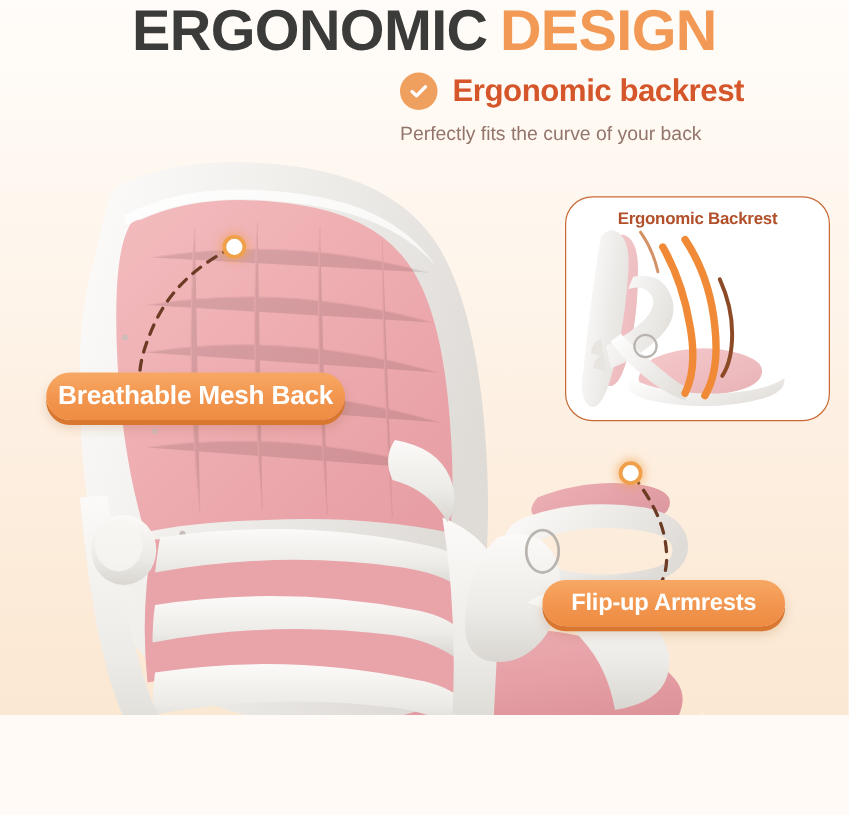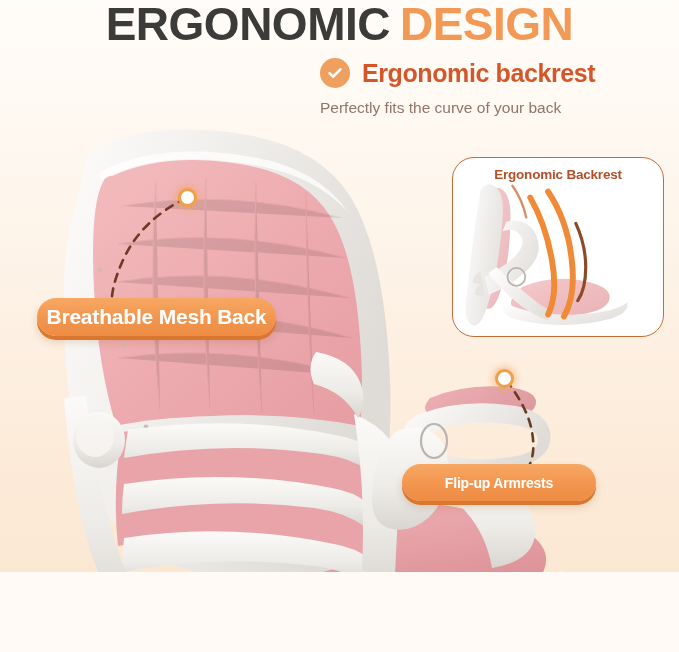--- a/index.html
+++ b/index.html
@@ -90,21 +90,21 @@
     color:#FFFFFF; font-weight:bold;
     letter-spacing:-0.2px;
     white-space:nowrap;
     background:linear-gradient(180deg,#F7A864 0%,#F2954E 55%,#EE8C43 100%);
     box-shadow:0 4px 0 0 #D9762F, 0 6px 9px rgba(150,80,25,0.22);
   }
   #pill-mesh {
     left:14px; top:298px; width:239px; height:38px; font-size:21px;margin-left:23px;
   }
   #pill-arm {
-    left:402px; top:464px; width:194px; height:37px; font-size:14px;
+    left:434px; top:464px; width:194px; height:37px; font-size:19px;
   }
 
   
   .marker {
     position:absolute; width:19px; height:19px;
     border-radius:50%;
     background:#FFFFFF;
     border:3.5px solid #F0A04A;
     box-shadow:0 0 7px 2px rgba(243,163,80,0.55);
   }

